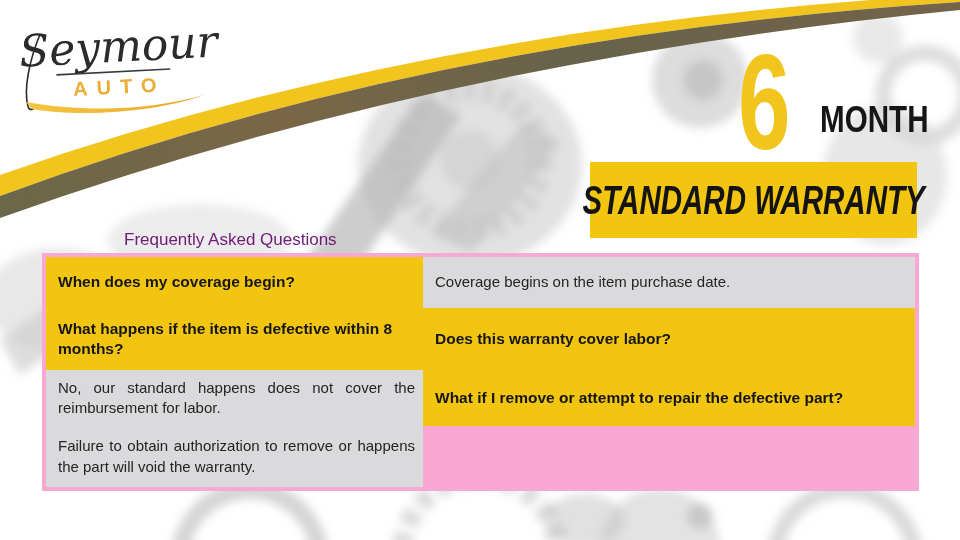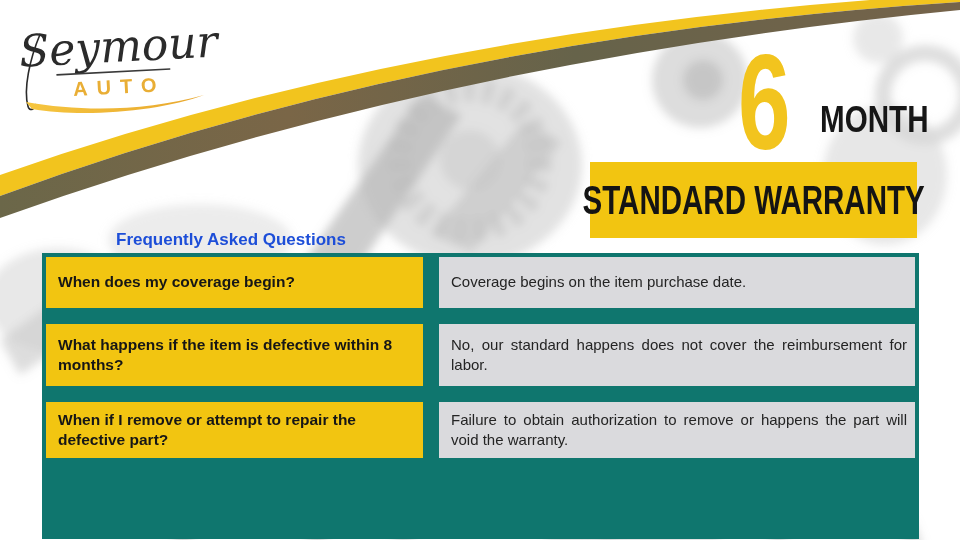--- a/index.html
+++ b/index.html
@@ -16,37 +16,37 @@
     font-size:135px;line-height:1;font-weight:bold;color:#F2C41E;
     transform:scaleX(.70);transform-origin:left top;letter-spacing:0;
   }
   .hero-month{
     position:absolute;left:820px;top:101px;
     font-size:37px;line-height:1;font-weight:bold;color:#161616;
     transform:scaleX(.80);transform-origin:left top;
   }
   .hero-banner{
     position:absolute;left:590px;top:162px;width:327px;height:76px;
-    background:#F2C511;display:flex;align-items:center;justify-content:center;
+    background:#F2C511;display:flex;align-items:center;justify-content:center;font-style:italic;
   }
   .hero-banner span{
     font-size:41px;font-weight:bold;color:#141414;white-space:nowrap;
     transform:scaleX(.72);transform-origin:center center;line-height:1;
   }
 
   
   .faq-heading{
-    position:absolute;left:116px;top:230px;
-    font-size:17px;font-weight:bold;color:#1d4ed8;
+    position:absolute;left:124px;top:230px;
+    font-size:17px;font-weight:normal;color:#701a75;
   }
   .faq-table{
     position:absolute;left:42px;top:253px;width:877px;
-    background:#0f766e;padding:4px;box-sizing:border-box;
+    background:#f9a8d4;padding:4px;box-sizing:border-box;
     display:grid;grid-template-columns:377px 1fr;
-    grid-template-rows:51px 62px 56px 61px;gap:16px;
+    grid-template-rows:51px 62px 56px 61px;gap:0;
   }
   .q-cell{
     background:#F2C511;color:#161616;font-weight:bold;font-size:15.5px;
     line-height:1.3;display:flex;flex-direction:column;justify-content:center;
     padding:4px 30px 4px 12px;box-sizing:border-box;
   }
   .a-cell{
     background:#DADADD;color:#242424;font-size:15px;line-height:1.35;
     display:flex;flex-direction:column;justify-content:center;
     text-align:justify;padding:4px 8px 4px 12px;box-sizing:border-box;
@@ -134,19 +134,20 @@
   </div>
 
   <div class="faq-heading">Frequently Asked Questions</div>
 
   <div class="faq-table">
     <div class="q-cell">When does my coverage begin?</div>
     <div class="a-cell">Coverage begins on the item purchase date.</div>
 
     <div class="q-cell">What happens if the item is defective within 8 months?</div>
 
+    <div class="q-cell">Does this warranty cover labor?</div>
     <div class="a-cell">No, our standard happens does not cover the reimbursement for labor.</div>
 
-    <div class="q-cell">When if I remove or attempt to repair the defective part?</div>
+    <div class="q-cell">What if I remove or attempt to repair the defective part?</div>
     <div class="a-cell">Failure to obtain authorization to remove or happens the part will void the warranty.</div>
   </div>
 
 </div>
 
 </body></html>

